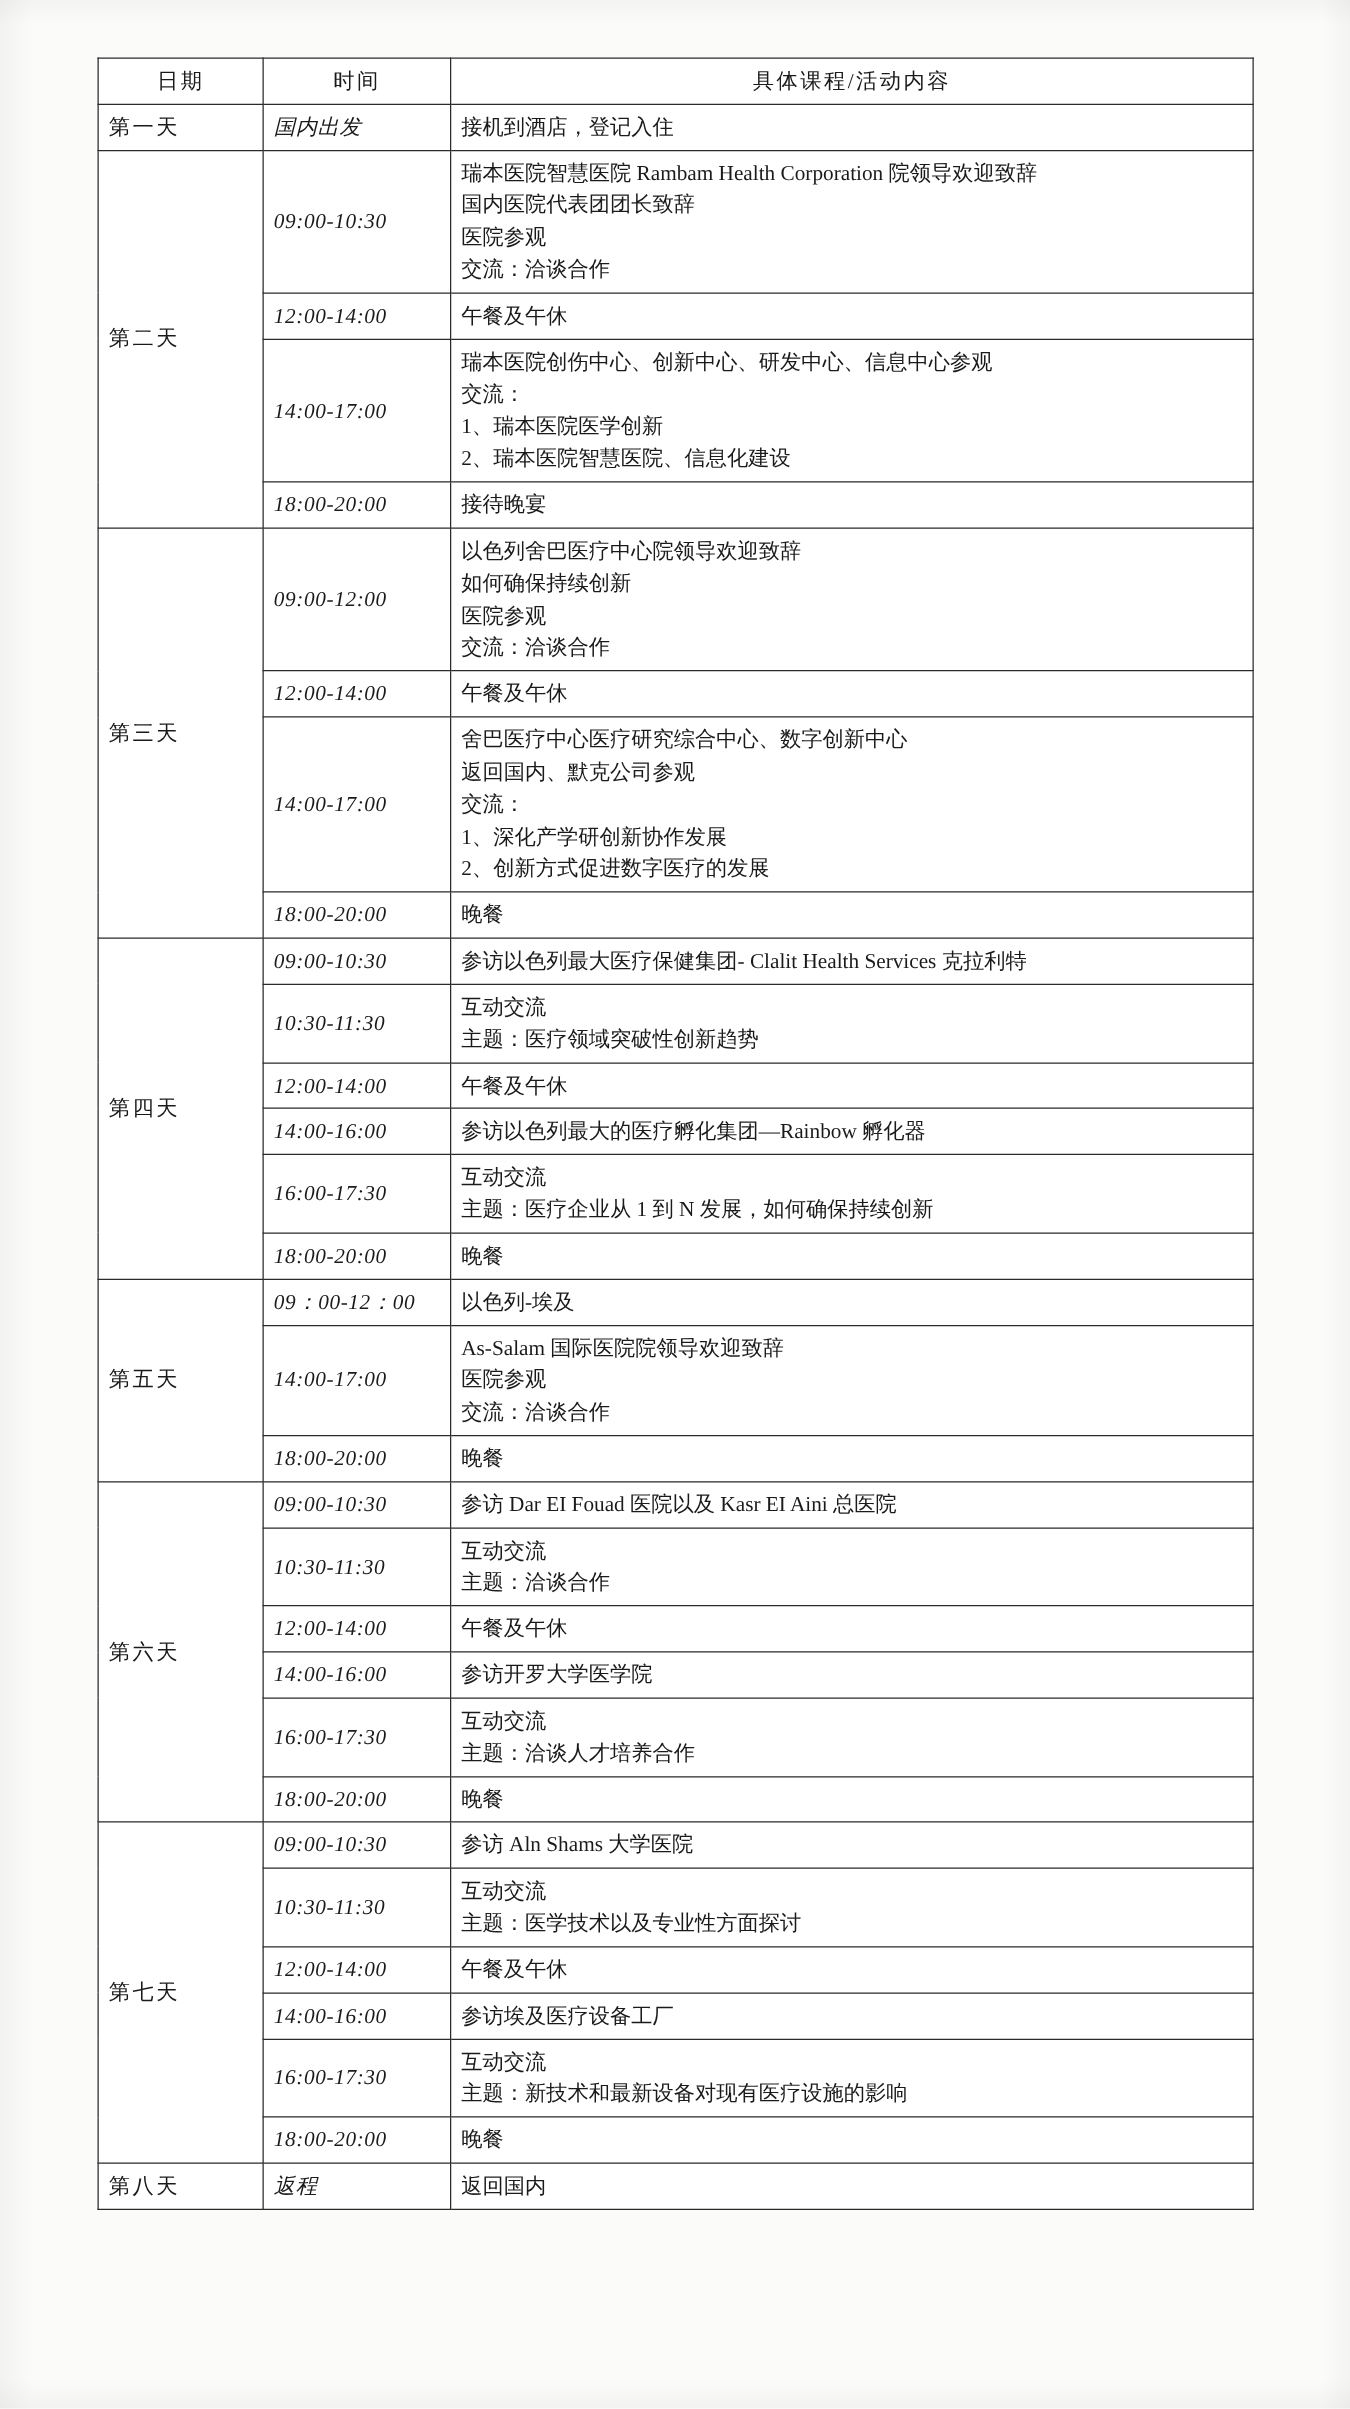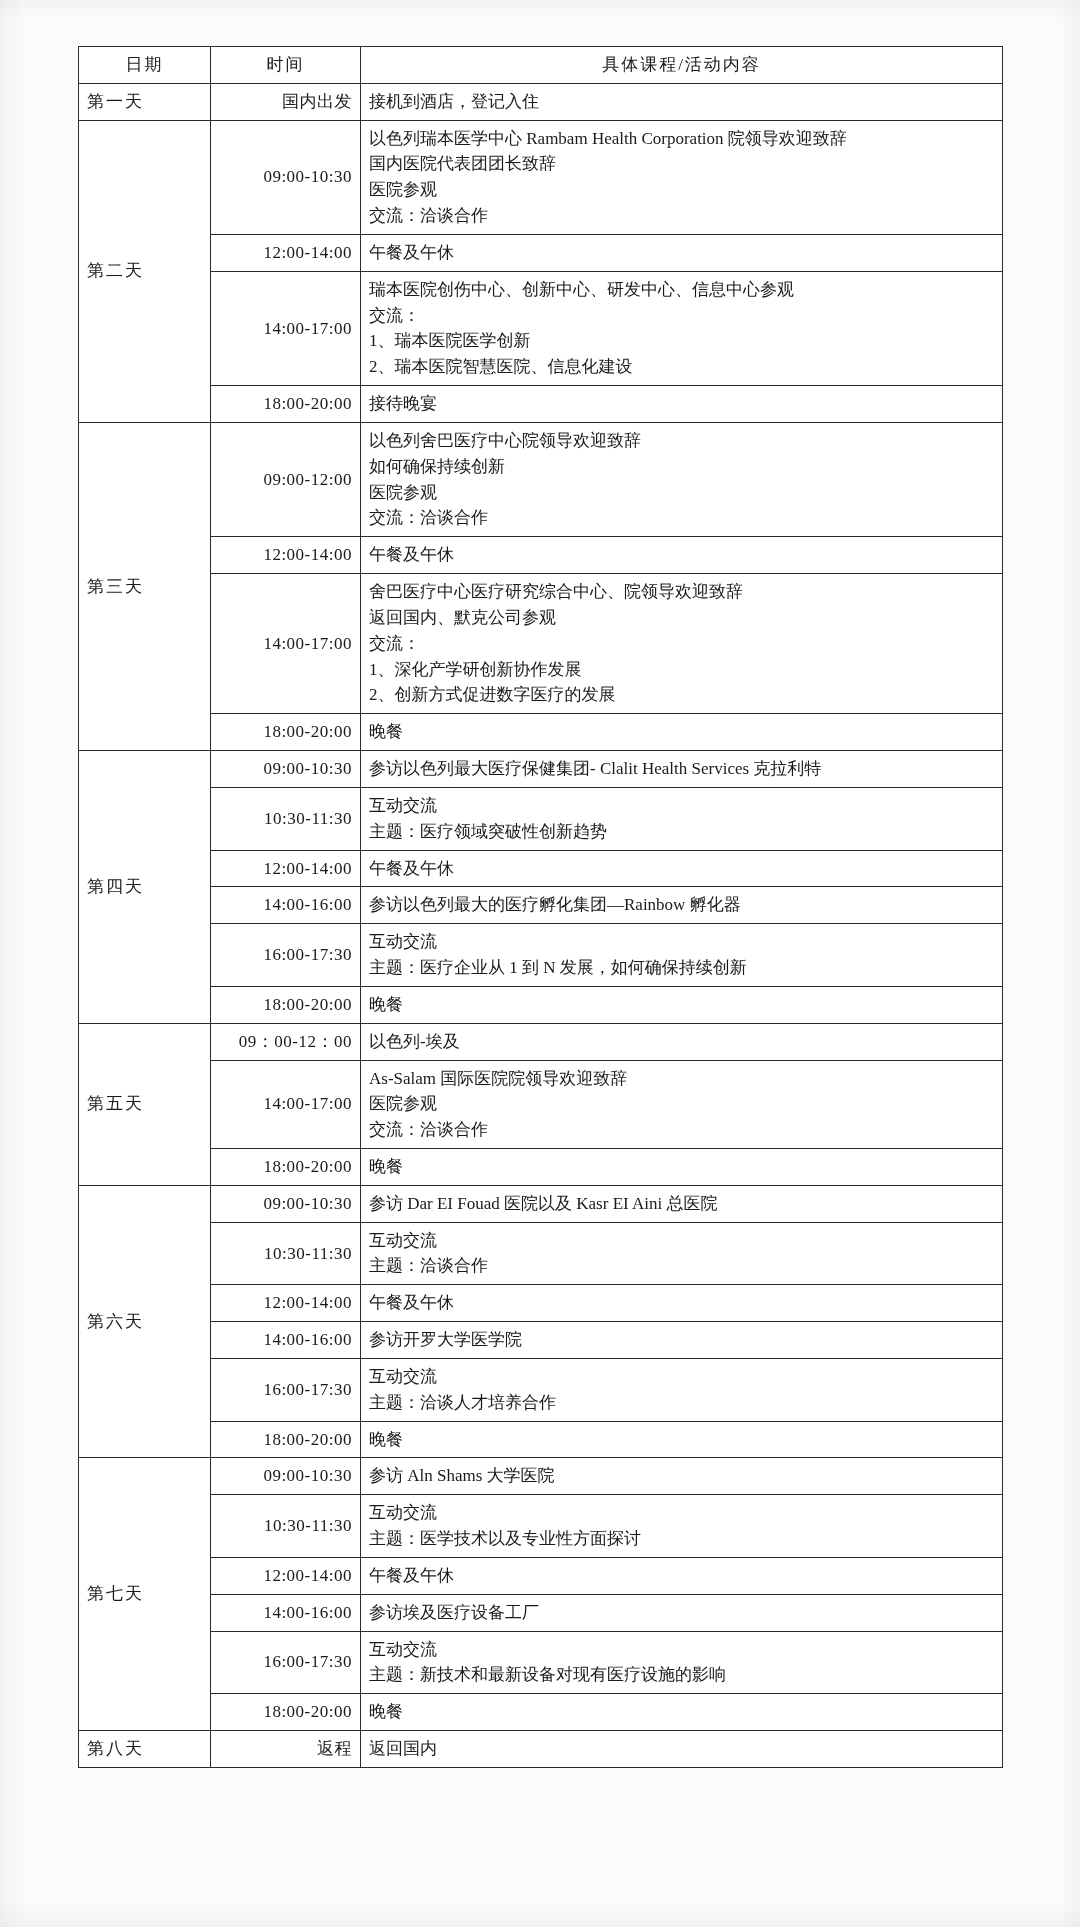--- a/index.html
+++ b/index.html
@@ -61,24 +61,25 @@
     font-size: 18px;
     padding: 7px 8px;
     letter-spacing: 2px;
   }
   td.date-cell {
     text-align: left;
     letter-spacing: 2px;
     font-size: 18px;
   }
   td.time-cell {
-    text-align: right;
+    text-align: left;
     font-size: 17px;
     letter-spacing: 0.5px;
     white-space: nowrap;
+    font-style: italic;
   }
   td.body-cell {
     text-align: left;
     padding-left: 11px;
     padding-top: 6px;
     padding-bottom: 6px;
     margin-top: 18px;
   }
   td.body-cell .line {
     display: block;
@@ -124,21 +125,21 @@
             <td class="date-cell" rowspan="1">第一天</td>
             <td class="time-cell">国内出发</td>
             <td class="body-cell">
               <span class="line">接机到酒店，登记入住</span>
             </td>
           </tr>
           <tr>
             <td class="date-cell" rowspan="4">第二天</td>
             <td class="time-cell">09:00-10:30</td>
             <td class="body-cell">
-              <span class="line">以色列瑞本医学中心 Rambam Health Corporation 院领导欢迎致辞</span>
+              <span class="line">瑞本医院智慧医院 Rambam Health Corporation 院领导欢迎致辞</span>
               <span class="line">国内医院代表团团长致辞</span>
               <span class="line">医院参观</span>
               <span class="line">交流：洽谈合作</span>
             </td>
           </tr>
           <tr>
             <td class="time-cell">12:00-14:00</td>
             <td class="body-cell">
               <span class="line">午餐及午休</span>
             </td>
@@ -170,21 +171,21 @@
           </tr>
           <tr>
             <td class="time-cell">12:00-14:00</td>
             <td class="body-cell">
               <span class="line">午餐及午休</span>
             </td>
           </tr>
           <tr>
             <td class="time-cell">14:00-17:00</td>
             <td class="body-cell">
-              <span class="line">舍巴医疗中心医疗研究综合中心、院领导欢迎致辞</span>
+              <span class="line">舍巴医疗中心医疗研究综合中心、数字创新中心</span>
               <span class="line">返回国内、默克公司参观</span>
               <span class="line">交流：</span>
               <span class="line">1、深化产学研创新协作发展</span>
               <span class="line">2、创新方式促进数字医疗的发展</span>
             </td>
           </tr>
           <tr>
             <td class="time-cell">18:00-20:00</td>
             <td class="body-cell">
               <span class="line">晚餐</span>

